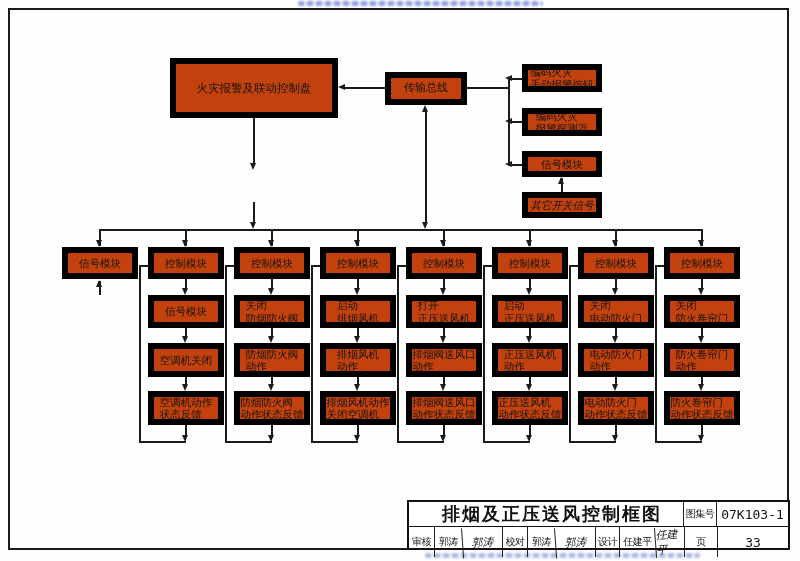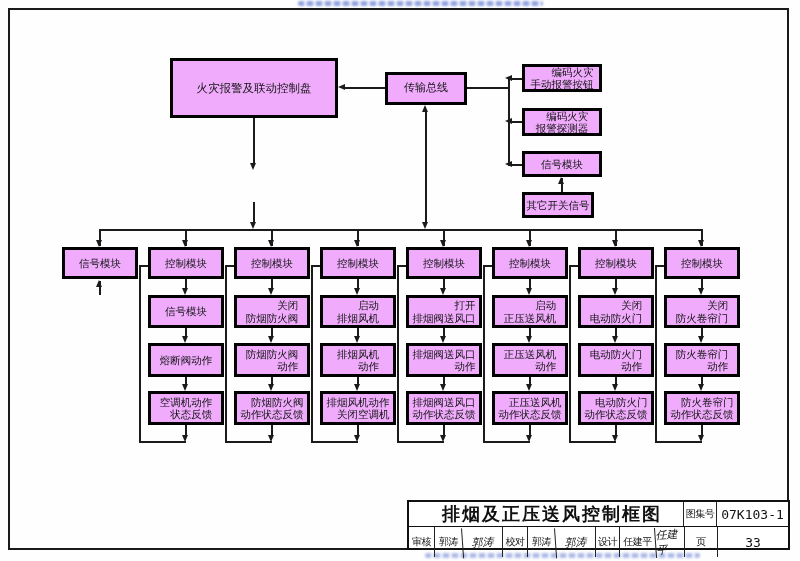--- a/index.html
+++ b/index.html
@@ -1,19 +1,19 @@
 <!DOCTYPE html>
 <html><head>
 <meta charset="utf-8">
 <style>
   html,body{margin:0;padding:0;}
   body{width:800px;height:561px;background:#fff;font-family:"DejaVu Sans","Liberation Sans",sans-serif;}
   #page{position:relative;width:800px;height:561px;background:#fefefe;overflow:hidden;}
   #frame{position:absolute;left:8px;top:8px;width:781px;height:542px;border:2px solid #1a1a1a;box-sizing:border-box;}
-  .box{position:absolute;box-sizing:border-box;border:3px solid #000000;background:#f0abfc;display:flex;align-items:center;justify-content:center;text-align:right;white-space:pre-line;font-size:10.5px;line-height:12.5px;color:#141414;}
+  .box{position:absolute;box-sizing:border-box;border:6px solid #000000;background:#c2410c;display:flex;align-items:center;justify-content:center;text-align:left;white-space:pre-line;font-size:10.5px;line-height:12.5px;color:#141414;}
   i{position:absolute;background:#1b1b1b;display:block;}
   .vl{width:1.5px;}
   .hl{height:1.5px;}
   .ad{width:0;height:0;background:transparent;border-left:3.5px solid transparent;border-right:3.5px solid transparent;border-top:7px solid #1b1b1b;}
   .au{width:0;height:0;background:transparent;border-left:3.5px solid transparent;border-right:3.5px solid transparent;border-bottom:7px solid #1b1b1b;}
   .al{width:0;height:0;background:transparent;border-top:3.5px solid transparent;border-bottom:3.5px solid transparent;border-right:7px solid #1b1b1b;}
   .col{position:absolute;top:247px;width:76px;height:215px;}
   .col .box{left:0;width:76px;}
   .mbox{top:0;height:32px;}
   .b1{top:48px;height:33px;}
@@ -39,21 +39,21 @@
   <div class="wm" style="left:425px;top:553px;width:275px;opacity:.4;"></div>
   <div id="frame"></div>
 
   <div class="box" style="left:385px;top:72px;width:82px;height:33px;font-size:11px;">传输总线</div>
   <div class="box" style="left:170px;top:58px;width:168px;height:60px;font-size:11.5px;">火灾报警及联动控制盘</div>
   <div class="box" style="left:522px;top:64px;width:80px;height:28px;">编码火灾
 手动报警按钮</div>
   <div class="box" style="left:522px;top:108px;width:80px;height:28px;">编码火灾
 报警探测器</div>
   <div class="box" style="left:522px;top:151px;width:80px;height:26px;">信号模块</div>
-  <div class="box" style="left:522px;top:192px;width:72px;height:26px;">其它开关信号</div>
+  <div class="box" style="left:522px;top:192px;width:80px;height:26px;font-style:italic;">其它开关信号</div>
 
   <i class="hl" style="left:345px;top:87px;width:40px;"></i>
   <i class="al" style="left:338px;top:84px;"></i>
   <i class="hl" style="left:467px;top:87px;width:41px;"></i>
   <i class="vl" style="left:508px;top:78px;height:87px;"></i>
   <i class="hl" style="left:508px;top:78px;width:14px;"></i>
   <i class="al" style="left:505px;top:75px;"></i>
   <i class="hl" style="left:508px;top:121px;width:14px;"></i>
   <i class="al" style="left:505px;top:118px;"></i>
   <i class="hl" style="left:508px;top:164px;width:14px;"></i>
@@ -79,21 +79,21 @@
 
   <div class="col" style="left:148px;">
     <i class="vl" style="left:37px;top:-18px;height:17px;"></i>
       <i class="ad" style="left:34px;top:-7px;"></i>
     <div class="box mbox">控制模块</div>
     <i class="vl" style="left:37px;top:32px;height:10px;"></i>
       <i class="ad" style="left:34px;top:41px;"></i>
     <div class="box b1">信号模块</div>
     <i class="vl" style="left:37px;top:81px;height:9px;"></i>
       <i class="ad" style="left:34px;top:89px;"></i>
-    <div class="box b2">熔断阀动作</div>
+    <div class="box b2">空调机关闭</div>
     <i class="vl" style="left:37px;top:130px;height:8px;"></i>
       <i class="ad" style="left:34px;top:137px;"></i>
     <div class="box b3">空调机动作
 状态反馈</div>
     <i class="vl" style="left:37px;top:178px;height:12px;"></i>
       <i class="ad" style="left:34px;top:188px;"></i>
     <i class="hl" style="left:-9px;top:194px;width:47px;"></i>
     <i class="vl" style="left:-9px;top:18px;height:177px;"></i>
     <i class="hl" style="left:-9px;top:18px;width:9px;"></i>
   </div>
@@ -144,21 +144,21 @@
     <i class="hl" style="left:-9px;top:18px;width:9px;"></i>
   </div>
 
   <div class="col" style="left:406px;">
     <i class="vl" style="left:37px;top:-18px;height:17px;"></i>
       <i class="ad" style="left:34px;top:-7px;"></i>
     <div class="box mbox">控制模块</div>
     <i class="vl" style="left:37px;top:32px;height:10px;"></i>
       <i class="ad" style="left:34px;top:41px;"></i>
     <div class="box b1">打开
-排烟阀送风口</div>
+正压送风机</div>
     <i class="vl" style="left:37px;top:81px;height:9px;"></i>
       <i class="ad" style="left:34px;top:89px;"></i>
     <div class="box b2">排烟阀送风口
 动作</div>
     <i class="vl" style="left:37px;top:130px;height:8px;"></i>
       <i class="ad" style="left:34px;top:137px;"></i>
     <div class="box b3">排烟阀送风口
 动作状态反馈</div>
     <i class="vl" style="left:37px;top:178px;height:12px;"></i>
       <i class="ad" style="left:34px;top:188px;"></i>

